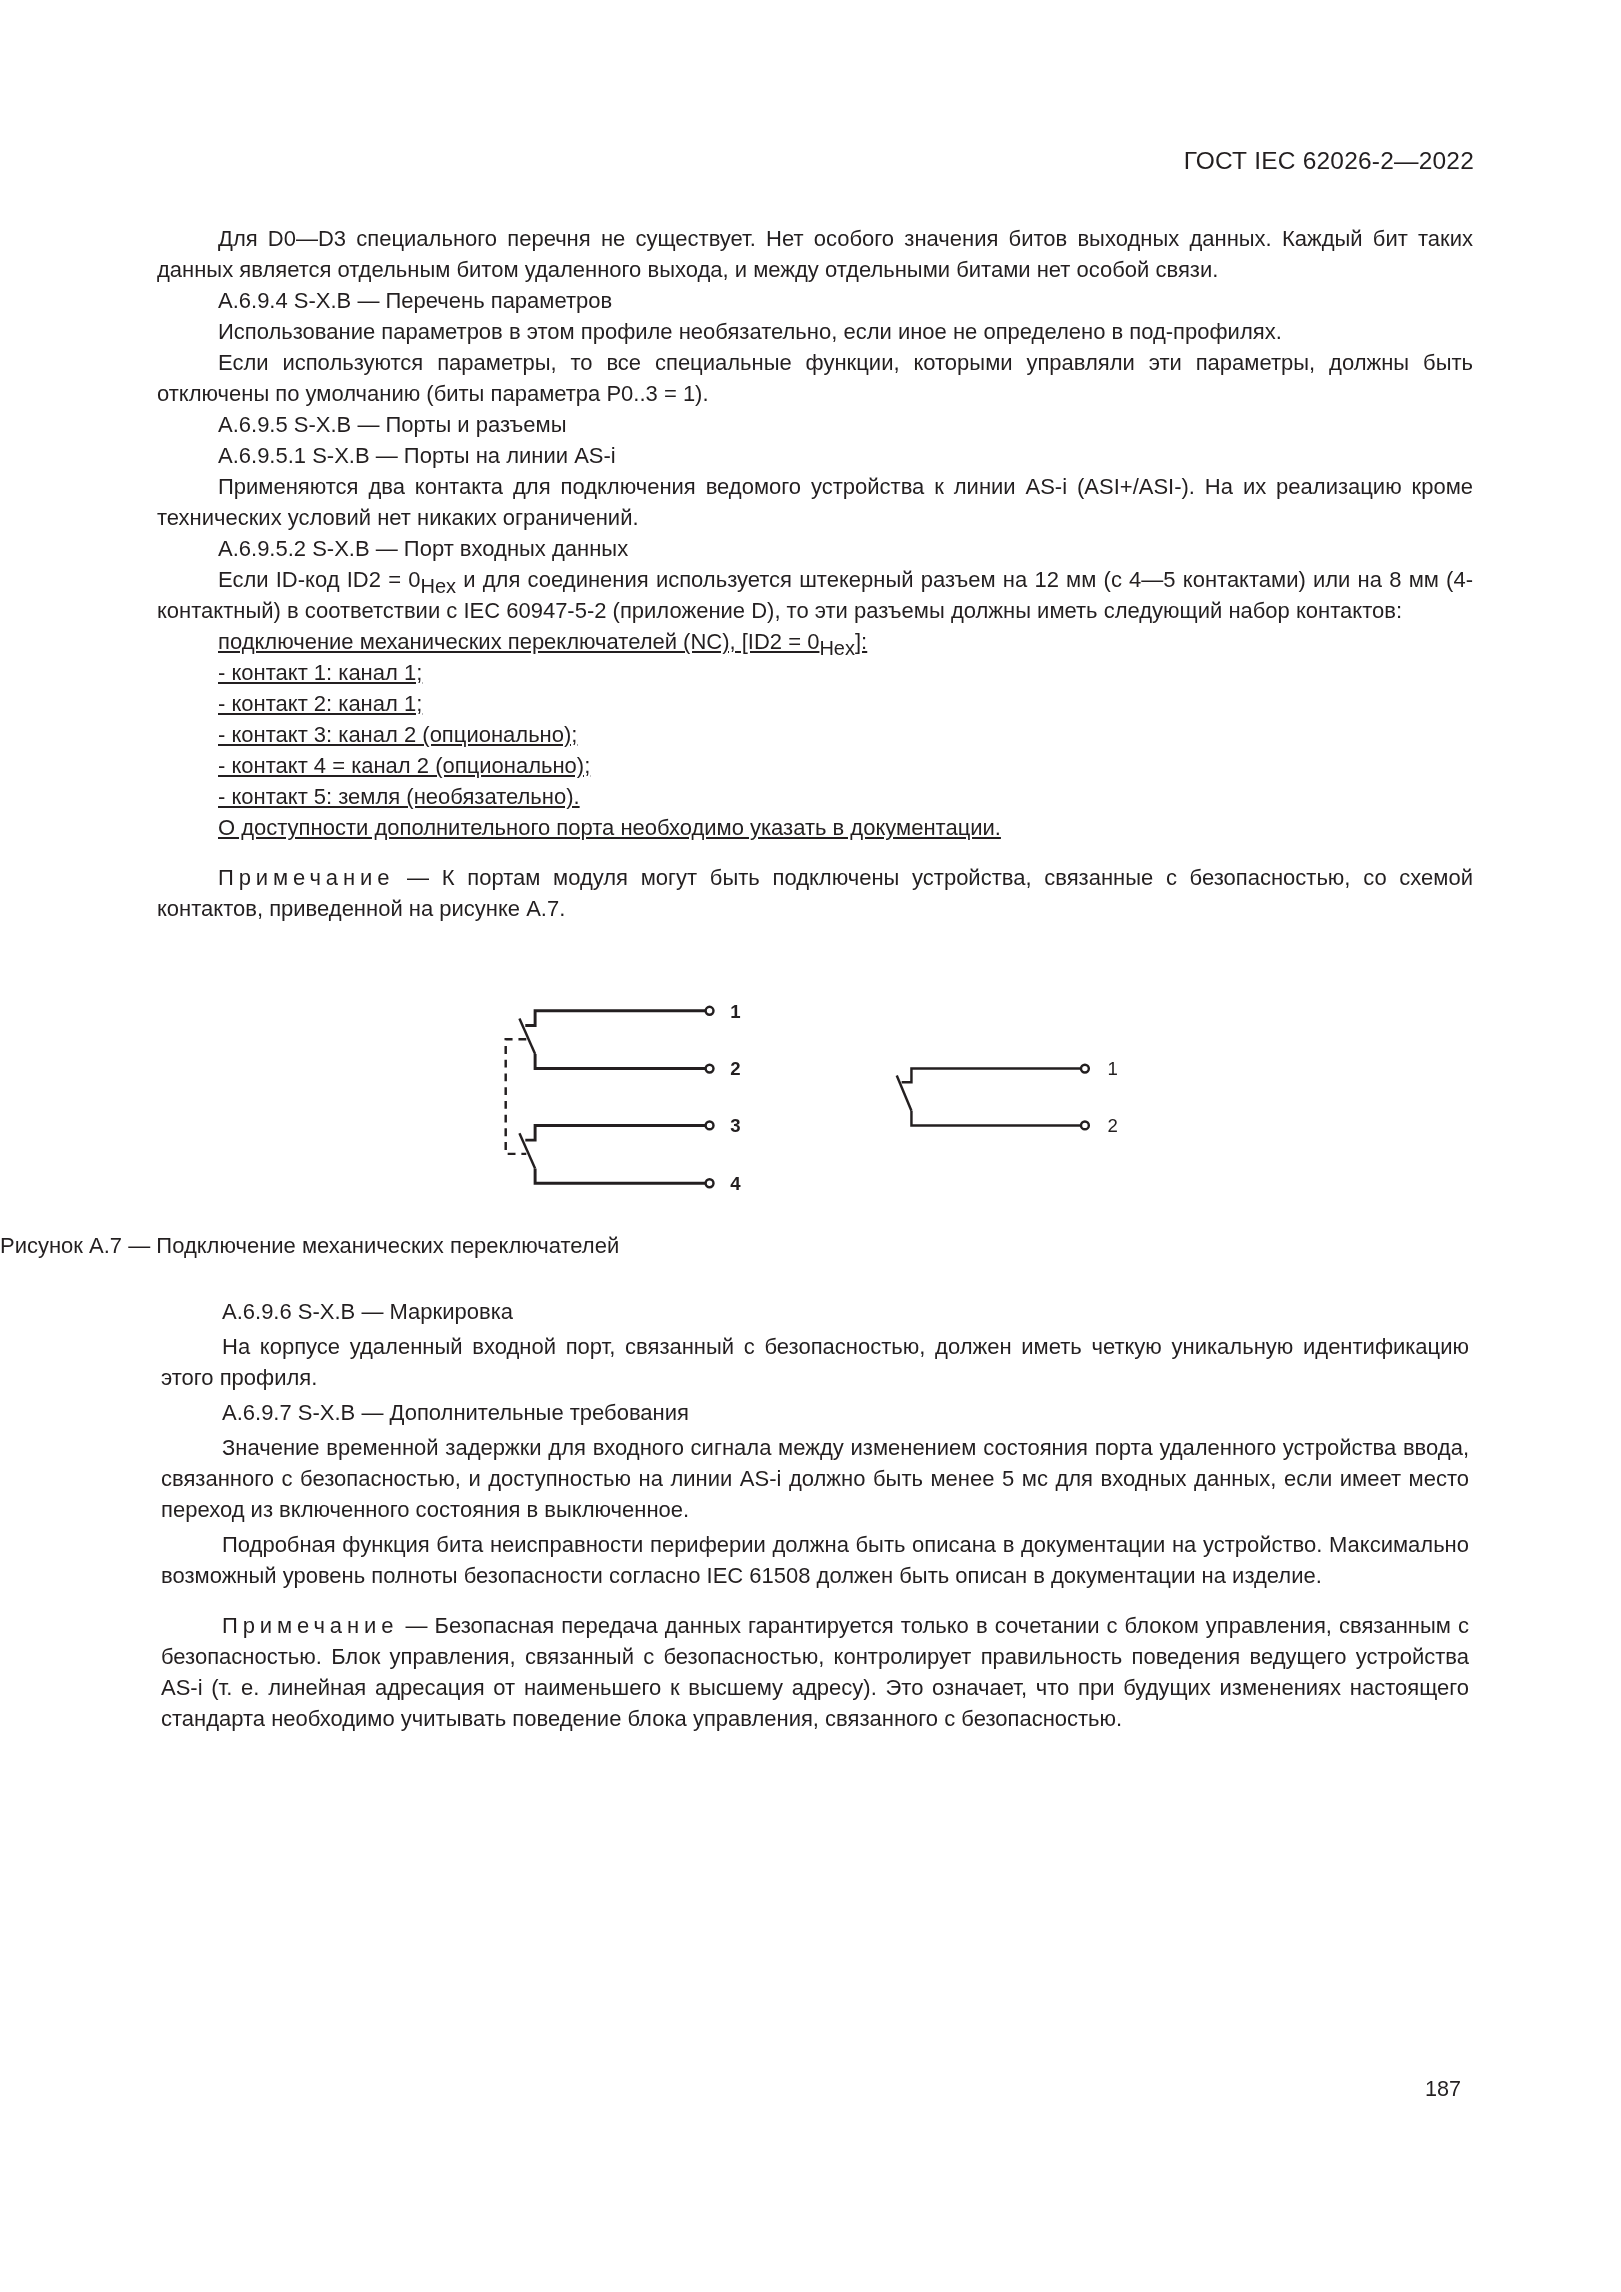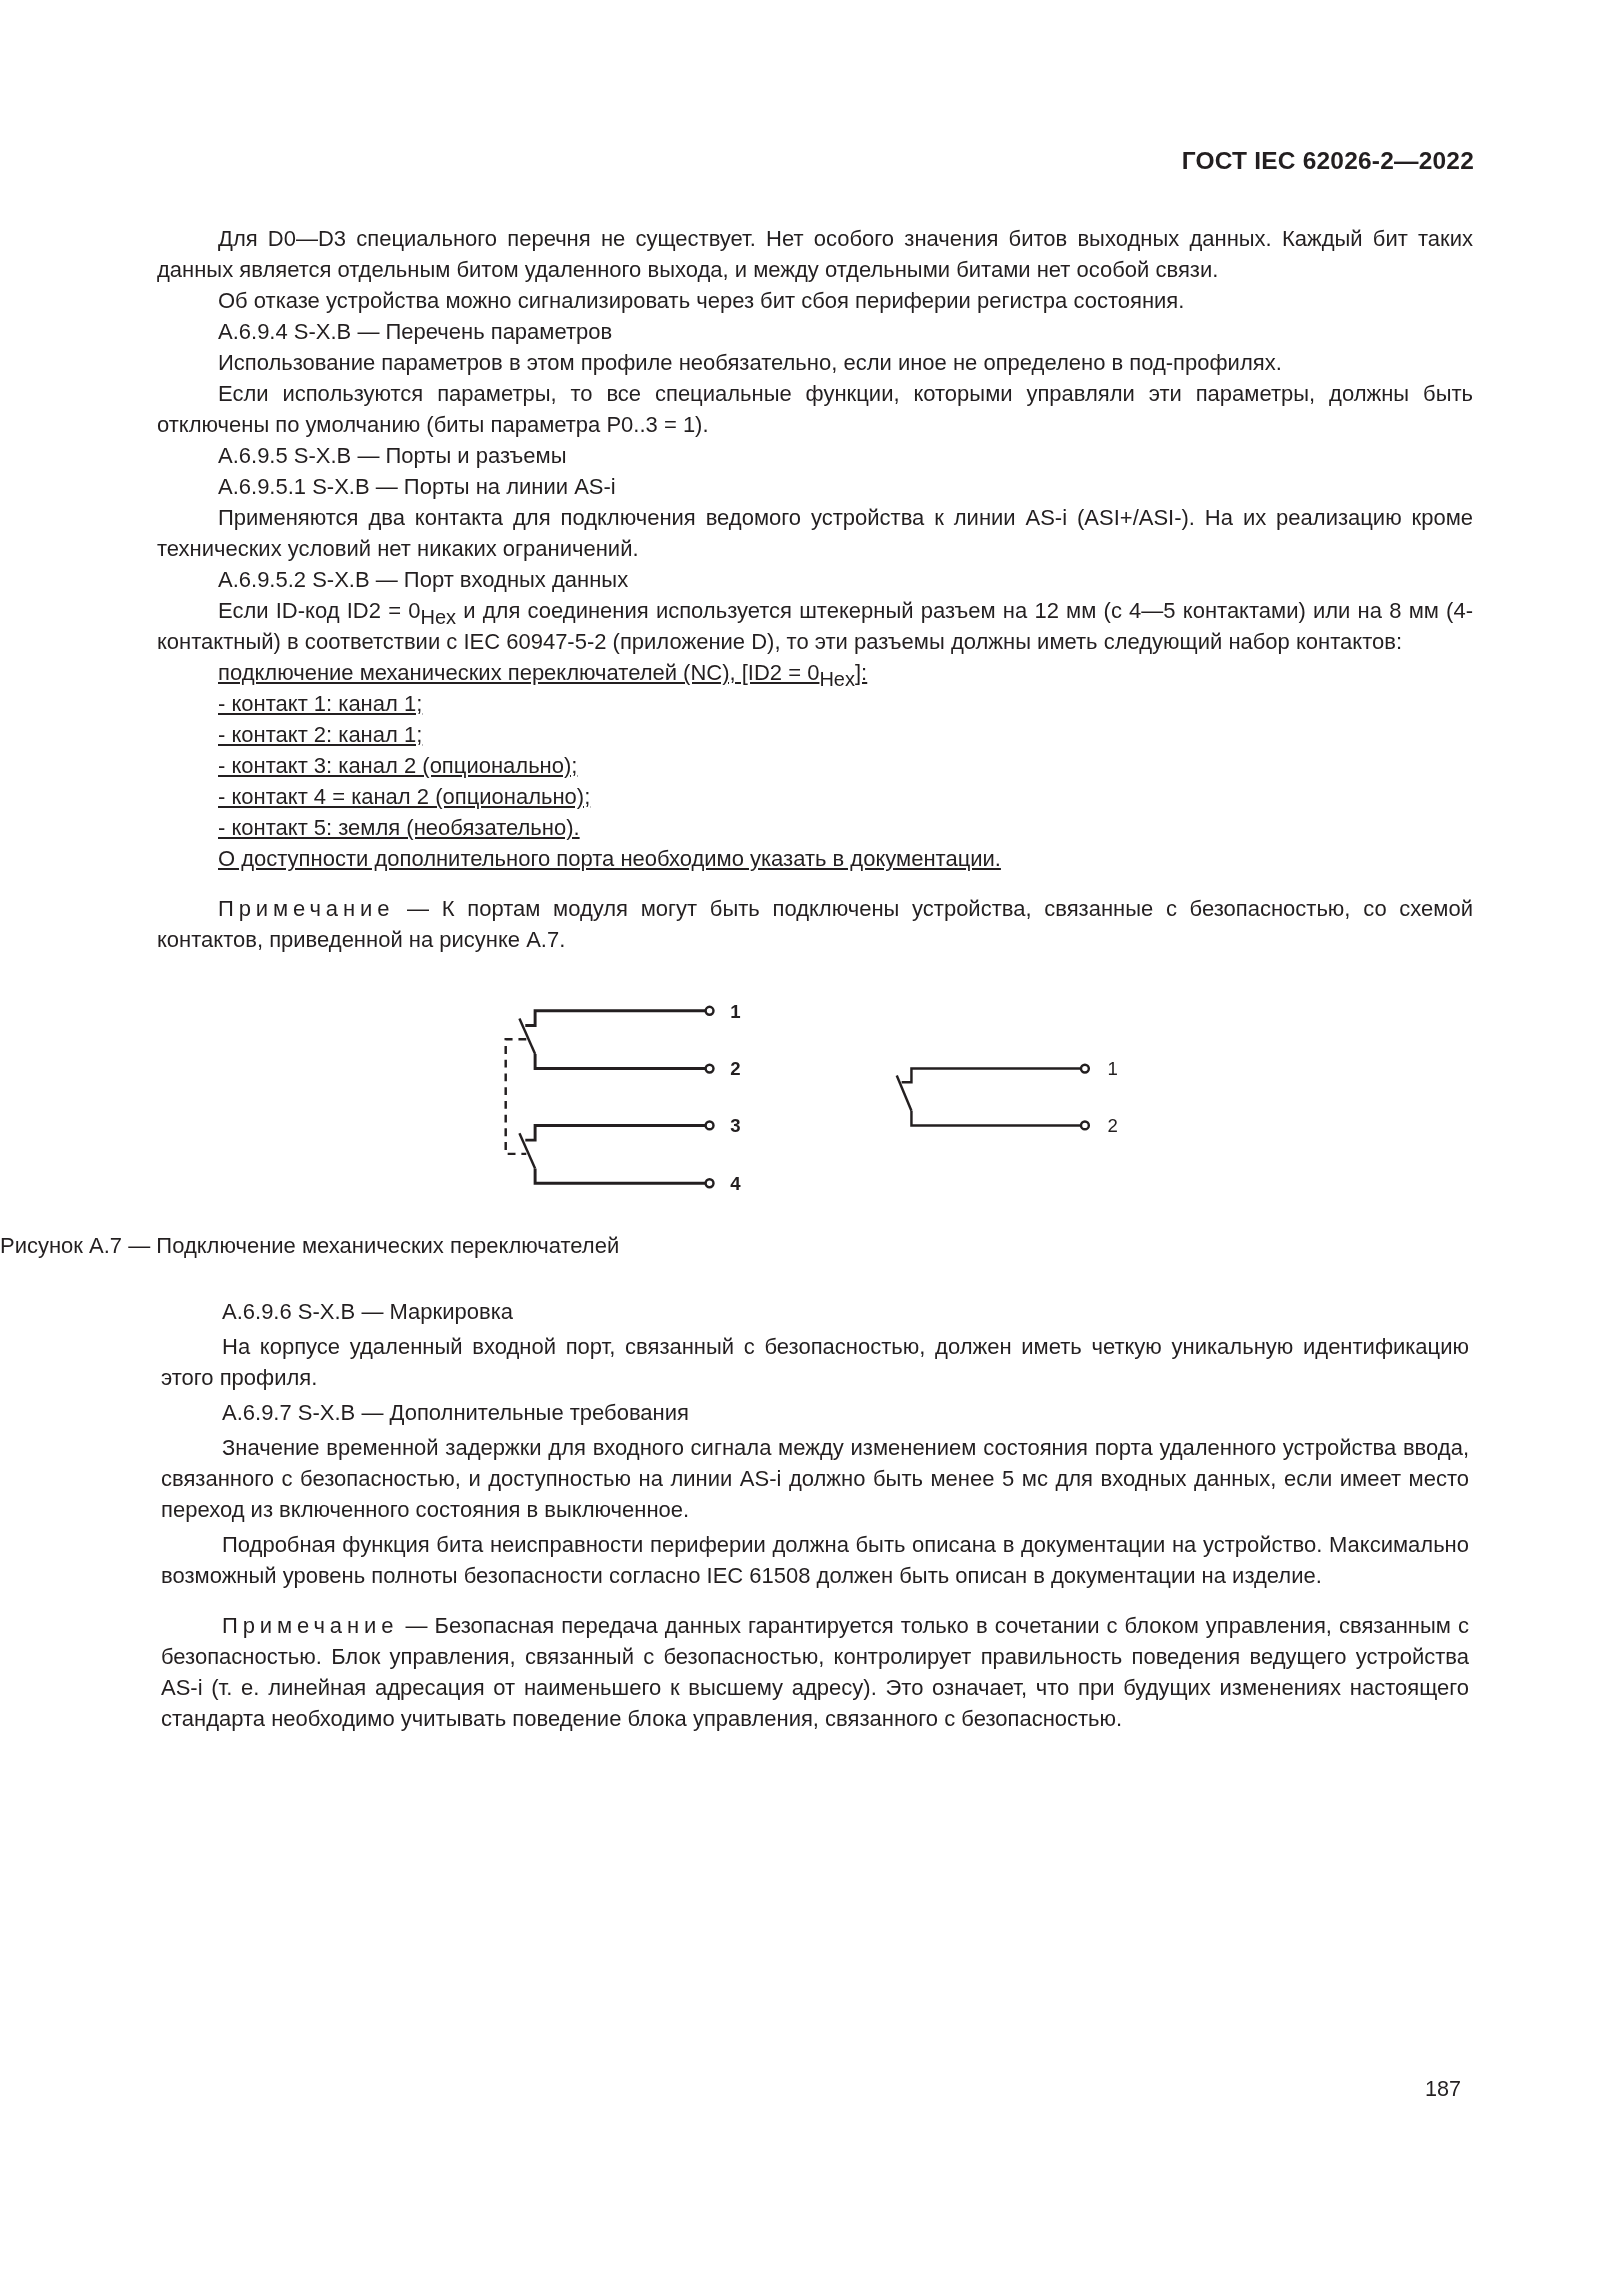--- a/index.html
+++ b/index.html
@@ -1,18 +1,18 @@
 <!DOCTYPE html>
 <html><head>
 <meta charset="utf-8">
 <style>
   html, body { margin: 0; padding: 0; background: #ffffff; }
   body { width: 1621px; height: 2293px; position: relative; overflow: hidden;
          font-family: "Liberation Sans", sans-serif; color: #231f20; }
-  .header { position: absolute; top: 147px; right: 147px; font-weight: bold; font-size: 24.5px; letter-spacing: 0.2px; }
+  .header { position: absolute; top: 147px; right: 147px; font-weight: normal; font-size: 24.5px; letter-spacing: 0.2px; }
   .content { position: absolute; left: 157px; top: 223px; width: 1316px; font-size: 22px; line-height: 31px; }
   .content p { margin: 0; text-align: justify; text-indent: 61px; }
   .content p.noind { text-indent: 0; padding-left: 61px; text-decoration: underline; }
   .content p.gap-top { margin-top: 18.6px; }
   .spaced { letter-spacing: 4.9px; }
   sub { font-size: 20px; vertical-align: -5.9px; line-height: 0; }
   .figure { position: absolute; left: 0; top: 0; width: 1621px; height: 2293px; pointer-events: none; }
   .caption { position: absolute; top: 1233px; left: 0; width: 1621px; text-align: left; font-size: 22px; }
   .content2 { position: absolute; left: 157px; top: 1292px; width: 1316px; font-size: 22px; line-height: 31px; }
   .content2 p { margin: 4px; text-align: justify; text-indent: 61px; }
@@ -20,21 +20,20 @@
   .page-number { position: absolute; top: 2076px; left: 1425px; font-size: 21.6px; }
   .diag-label { font-family: "Liberation Sans", sans-serif; font-weight: bold; font-size: 19px; fill: #231f20; }
 </style>
 </head>
 <body>
 
 <div class="header">ГОСТ IEC 62026-2—2022</div>
 
 <div class="content">
   <p>Для D0—D3 специального перечня не существует. Нет особого значения битов выходных данных. Каждый бит таких данных является отдельным битом удаленного выхода, и между отдельными битами нет особой связи.</p>
-  <p>Об отказе устройства можно сигнализировать через бит сбоя периферии регистра состояния.</p>
   <p>A.6.9.4 S-X.B — Перечень параметров</p>
   <p>Использование параметров в этом профиле необязательно, если иное не определено в под-профилях.</p>
   <p>Если используются параметры, то все специальные функции, которыми управляли эти параметры, должны быть отключены по умолчанию (биты параметра P0..3 = 1).</p>
   <p>A.6.9.5 S-X.B — Порты и разъемы</p>
   <p>A.6.9.5.1 S-X.B — Порты на линии AS-i</p>
   <p>Применяются два контакта для подключения ведомого устройства к линии AS-i (ASI+/ASI-). На их реализацию кроме технических условий нет никаких ограничений.</p>
   <p>A.6.9.5.2 S-X.B — Порт входных данных</p>
   <p><span>Если ID-код ID2 = 0</span><sub>Hex</sub><span> и для соединения используется штекерный разъем на 12 мм (с 4—5 контактами) или на 8 мм (4-контактный) в соответствии с IEC 60947-5-2 (приложение D), то эти разъемы должны иметь следующий набор контактов:</span></p>
   <p class="noind"><span>подключение механических переключателей (NC), [ID2 = 0</span><sub>Hex</sub><span>]:</span></p>
   <p class="noind">- контакт 1: канал 1;</p>

